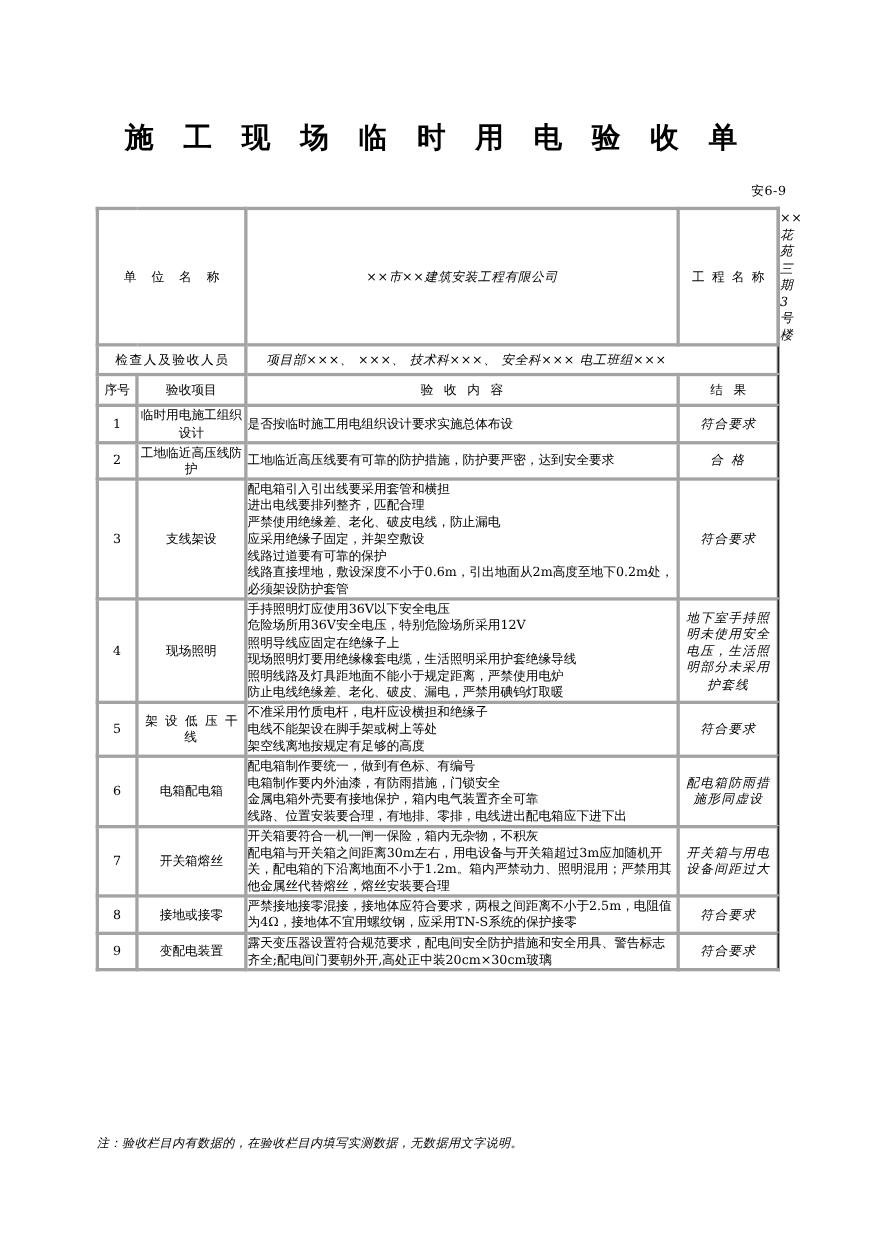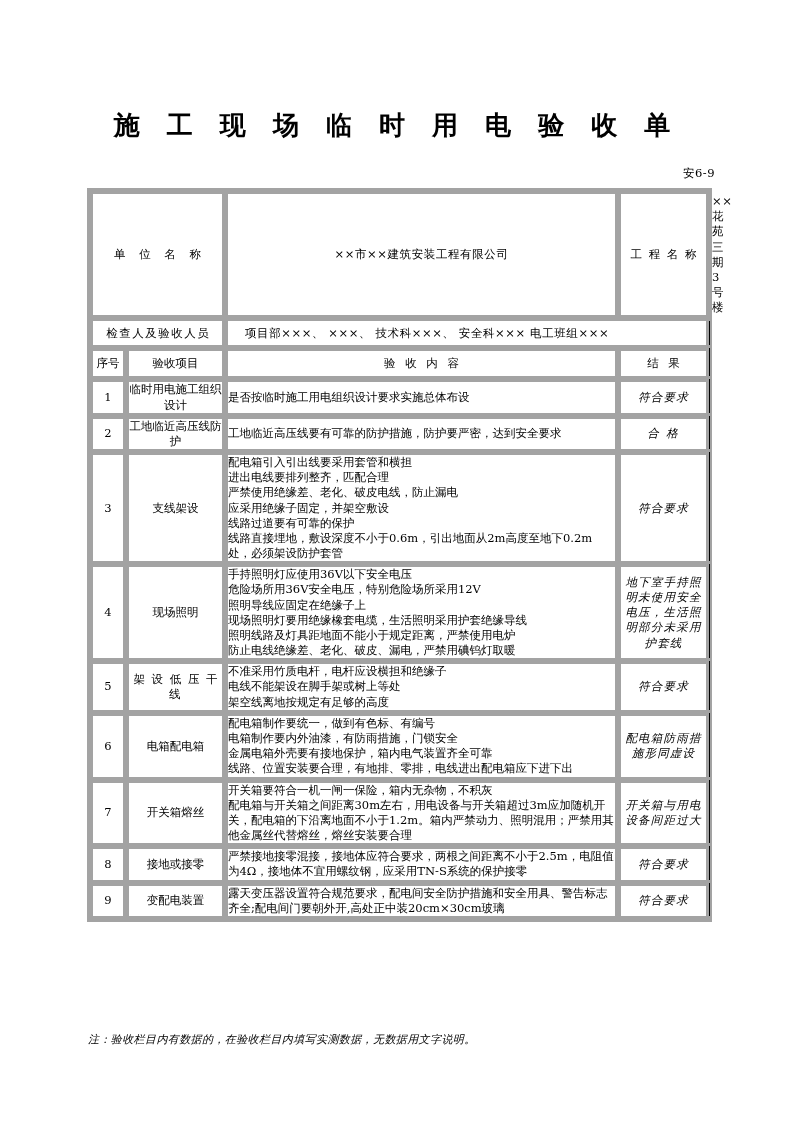--- a/index.html
+++ b/index.html
@@ -51,21 +51,21 @@
   
   table.main {
     position: absolute;
     left: 87px;
     top: 188px;
     width: 619px;
     border-collapse: collapse;
     table-layout: fixed;
   }
   table.main td {
-    border: 6px solid #a3a3a3;
+    border: 3px solid #a3a3a3;
     padding: 0;
     vertical-align: middle;
     font-size: 11.5px;
     font-family: "DejaVu Serif", "Liberation Serif", serif;
     line-height: 1.32;
   }
   table.main {
     border: 1.4px solid #000;
   }
 
@@ -87,20 +87,21 @@
     font-size: 12.5px;
     height: 24px;
   }
   .info-value {
     text-align: center;
     font-size: 11.5px;
     font-family: "DejaVu Serif", "Liberation Serif", serif;
     height: 24px;
   }
   .kai {
+    font-style: italic;
     font-family: "DejaVu Serif", "Liberation Serif", serif;
     letter-spacing: 0.6px;
   }
 
   .colhead {
     text-align: center;
     font-size: 12.5px;
     height: 25px;
   }
 

